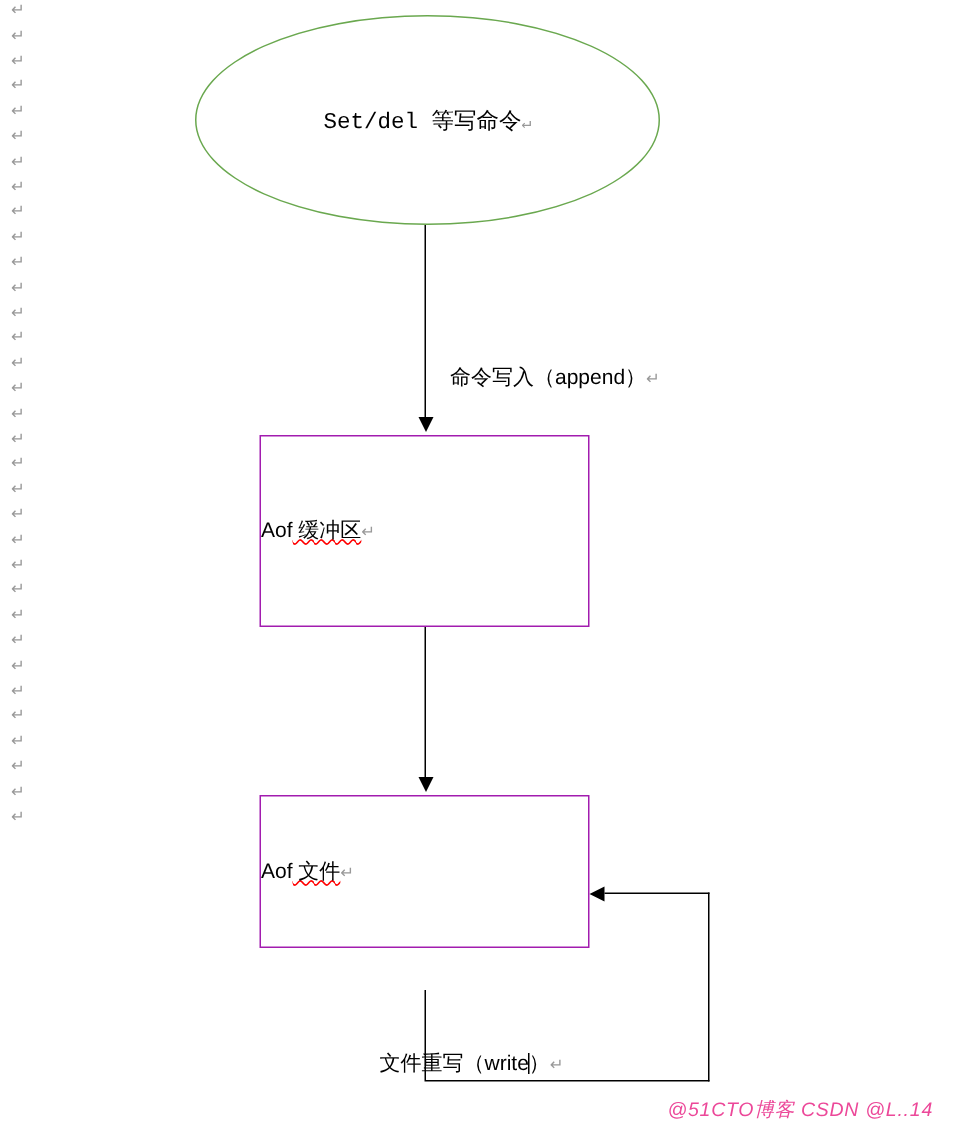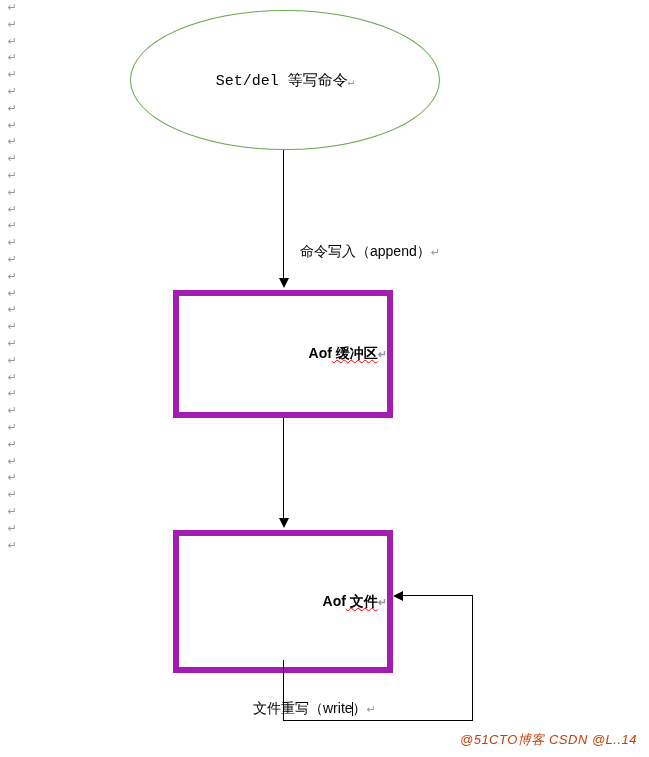--- a/index.html
+++ b/index.html
@@ -42,38 +42,37 @@
       align-items: center;
       justify-content: center;
       font-family: Liberation Mono, monospace;
     }
     .ellipse-text {
       font-size: 15px;
       color: #000;
     }
     .box {
       position: absolute;
-      border: 6px solid #a21caf;
+      border: 1px solid #a21caf;
       display: flex;
       align-items: center;
-      justify-content: flex-end;
+      justify-content: flex-start;
       background: #fff;
-      font-weight: bold;
     }
     .box1 {
       left: 173px;
       top: 290px;
       width: 220px;
       height: 128px;
     }
     .box2 {
       left: 173px;
       top: 530px;
       width: 220px;
-      height: 143px;
+      height: 102px;
     }
     .box-text {
       font-size: 14px;
       color: #000;
       text-align: center;
     }
     .underline {
       text-decoration: underline wavy red;
       text-decoration-thickness: 1px;
     }
@@ -111,23 +110,23 @@
     .arrow-head-left {
       position: absolute;
       width: 0;
       height: 0;
       border-top: 5px solid transparent;
       border-bottom: 5px solid transparent;
       border-right: 10px solid #000;
     }
     .watermark {
       position: absolute;
-      right: 12px;
+      right: 27px;
       bottom: 8px;
-      color: #c2410c;
+      color: #ec4899;
       font-size: 13px;
       font-style: italic;
       letter-spacing: 0.5px;
     }
     .cursor {
       display: inline-block;
       width: 1px;
       height: 14px;
       background: #000;
       vertical-align: middle;

